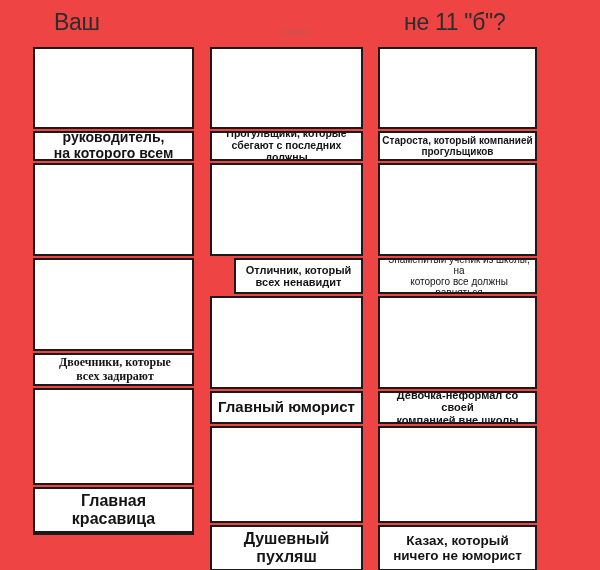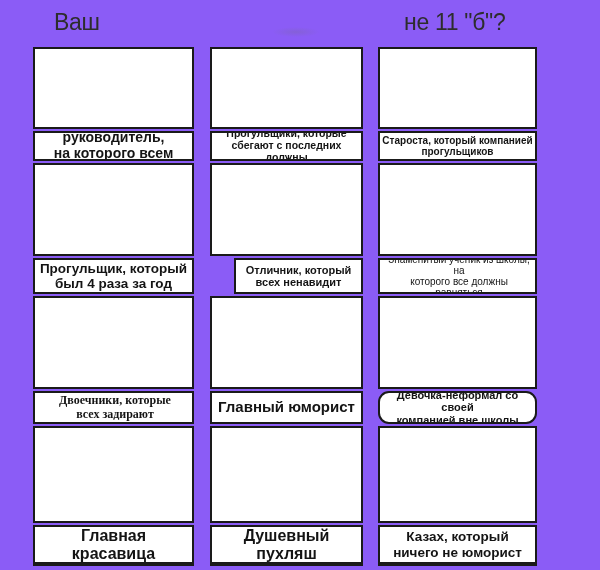--- a/index.html
+++ b/index.html
@@ -1,17 +1,17 @@
 <!DOCTYPE html>
 <html><head>
 <meta charset="utf-8">
 <style>
   html,body{margin:0;padding:0;background:#ffffff;}
   .canvas{
-    position:relative;width:600px;height:570px;background:#8b5cf6;
+    position:relative;width:600px;height:570px;background:#ef4444;
     font-family:"Liberation Sans",sans-serif;overflow:hidden;
   }
   
   .title{
     position:absolute;top:9px;font-size:23px;color:#2d2d2d;
     letter-spacing:-0.3px;white-space:nowrap;
   }
   .title-left{left:54px;}
   .title-right{left:404px;}
   .smudge{
@@ -34,55 +34,51 @@
     text-align:center;font-weight:bold;color:#141414;overflow:hidden;
     padding:0 2px;
   }
   .label span{white-space:pre-line;line-height:1.12;display:block;width:100%;}
   .ta-left{text-align:center;padding-left:5px;}
   .w-normal{font-weight:normal;}
   
   .hp1{height:82px;} .hl1{height:30px;}
   .hp2{height:93px;} .hl2{height:36px;}
   .hp3{height:93px;} .hl3{height:33px;}
-  .hp4{height:97px;} .hl4{height:41px;border-bottom-width:4px;}
+  .hp4{height:97px;} .hl4{height:48px;border-bottom-width:4px;}
   
   .f-r1c1{font-size:14px;}
   .f-r1c2{font-size:10.5px;}
   .f-r1c3{font-size:10px;}
   .f-r2c1{font-size:13.5px;}
   .f-r2c2{font-size:11px;margin-left:24px;}
   .f-r2c3{font-size:10px;}
   .f-r3c1{font-size:12px;font-family:Liberation Serif, serif;}
   .f-r3c2{font-size:15px;}
-  .f-r3c3{font-size:11px;border-radius:11px;}
+  .f-r3c3{font-size:11px;}
   .f-r4c1{font-size:16px;}
   .f-r4c2{font-size:16px;}
   .f-r4c3{font-size:13.5px;}
 </style>
 </head>
 <body>
 
 <div class="canvas">
 
   <span class="title title-left">Ваш</span>
   <span class="title title-right">не 11 "б"?</span>
   <div class="smudge"></div>
 
   <div class="col col-1">
     <div class="cell hp1"></div>
     <div class="cell label hl1 f-r1c1">
         <span>Классный руководитель,
 на которого всем г&nbsp;&nbsp;&nbsp;&nbsp;&nbsp;й</span>
       </div>
     <div class="cell hp2"></div>
-    <div class="cell label hl2 f-r2c1">
-        <span>Прогульщик, который
-был 4 раза за год</span>
-      </div>
     <div class="cell hp3"></div>
     <div class="cell label hl3 f-r3c1 ta-left">
         <span>Двоечники, которые
 всех задирают</span>
       </div>
     <div class="cell hp4"></div>
     <div class="cell label hl4 f-r4c1">
         <span>Главная
 красавица</span>
       </div>

